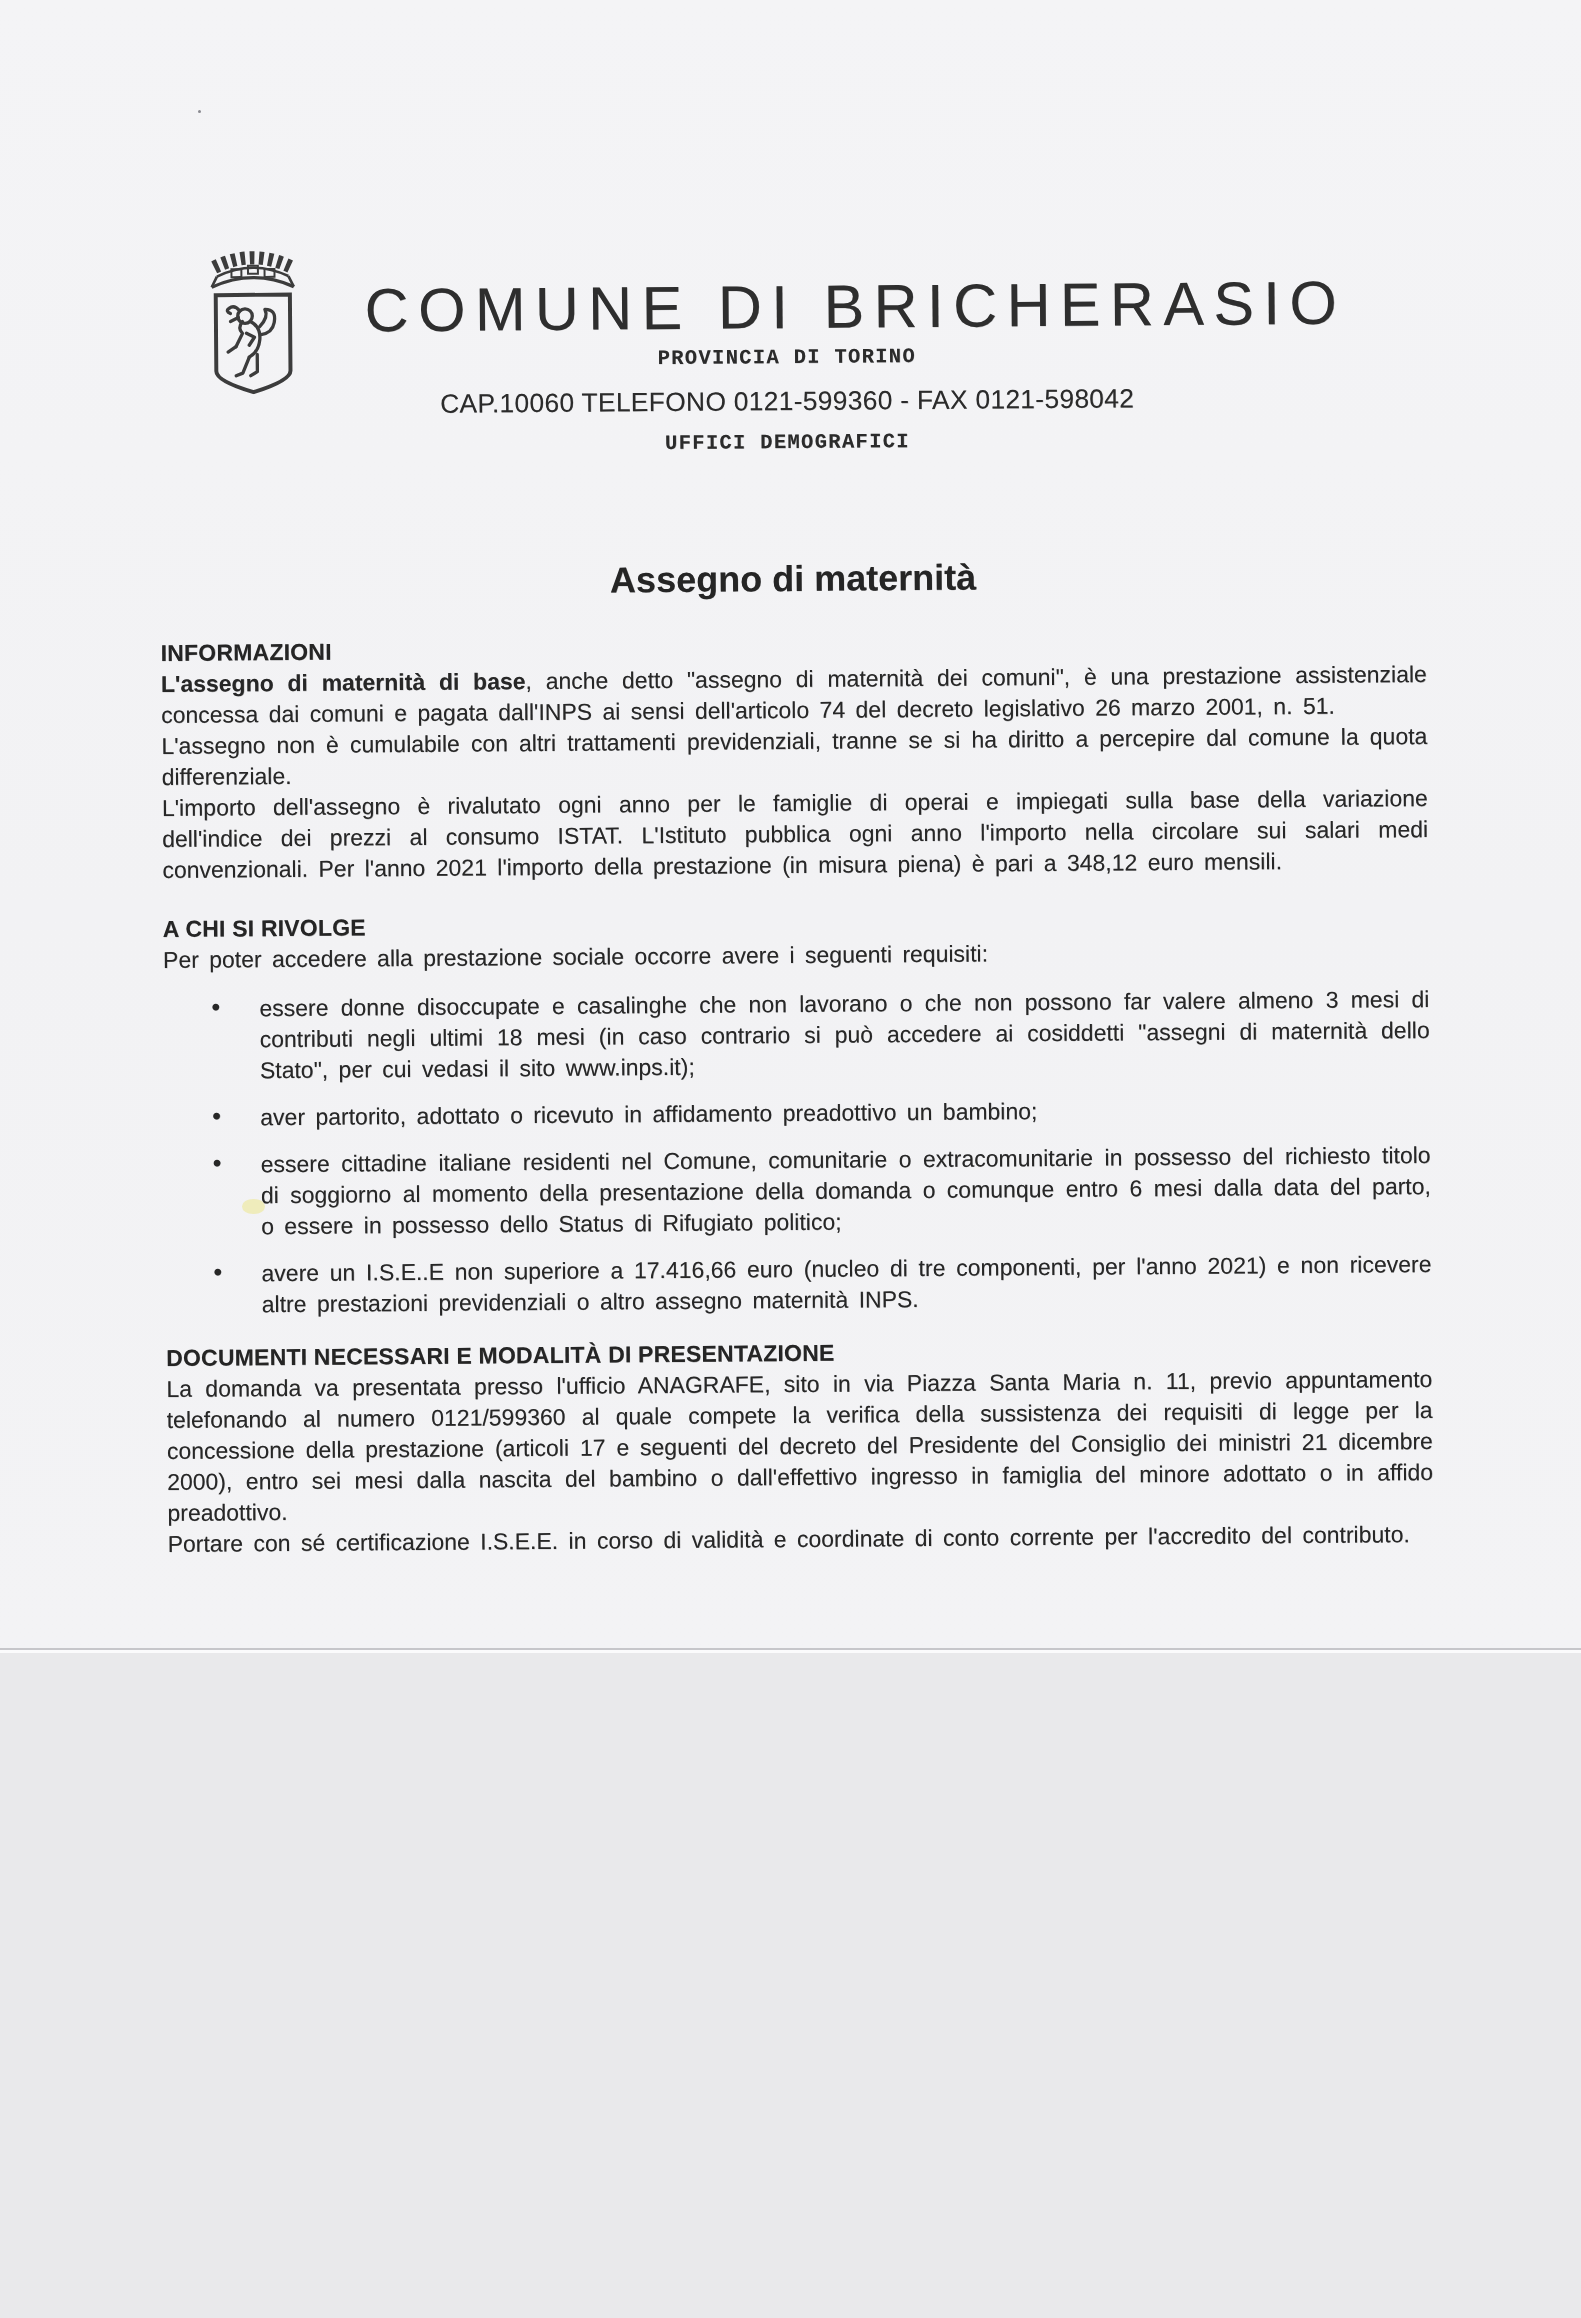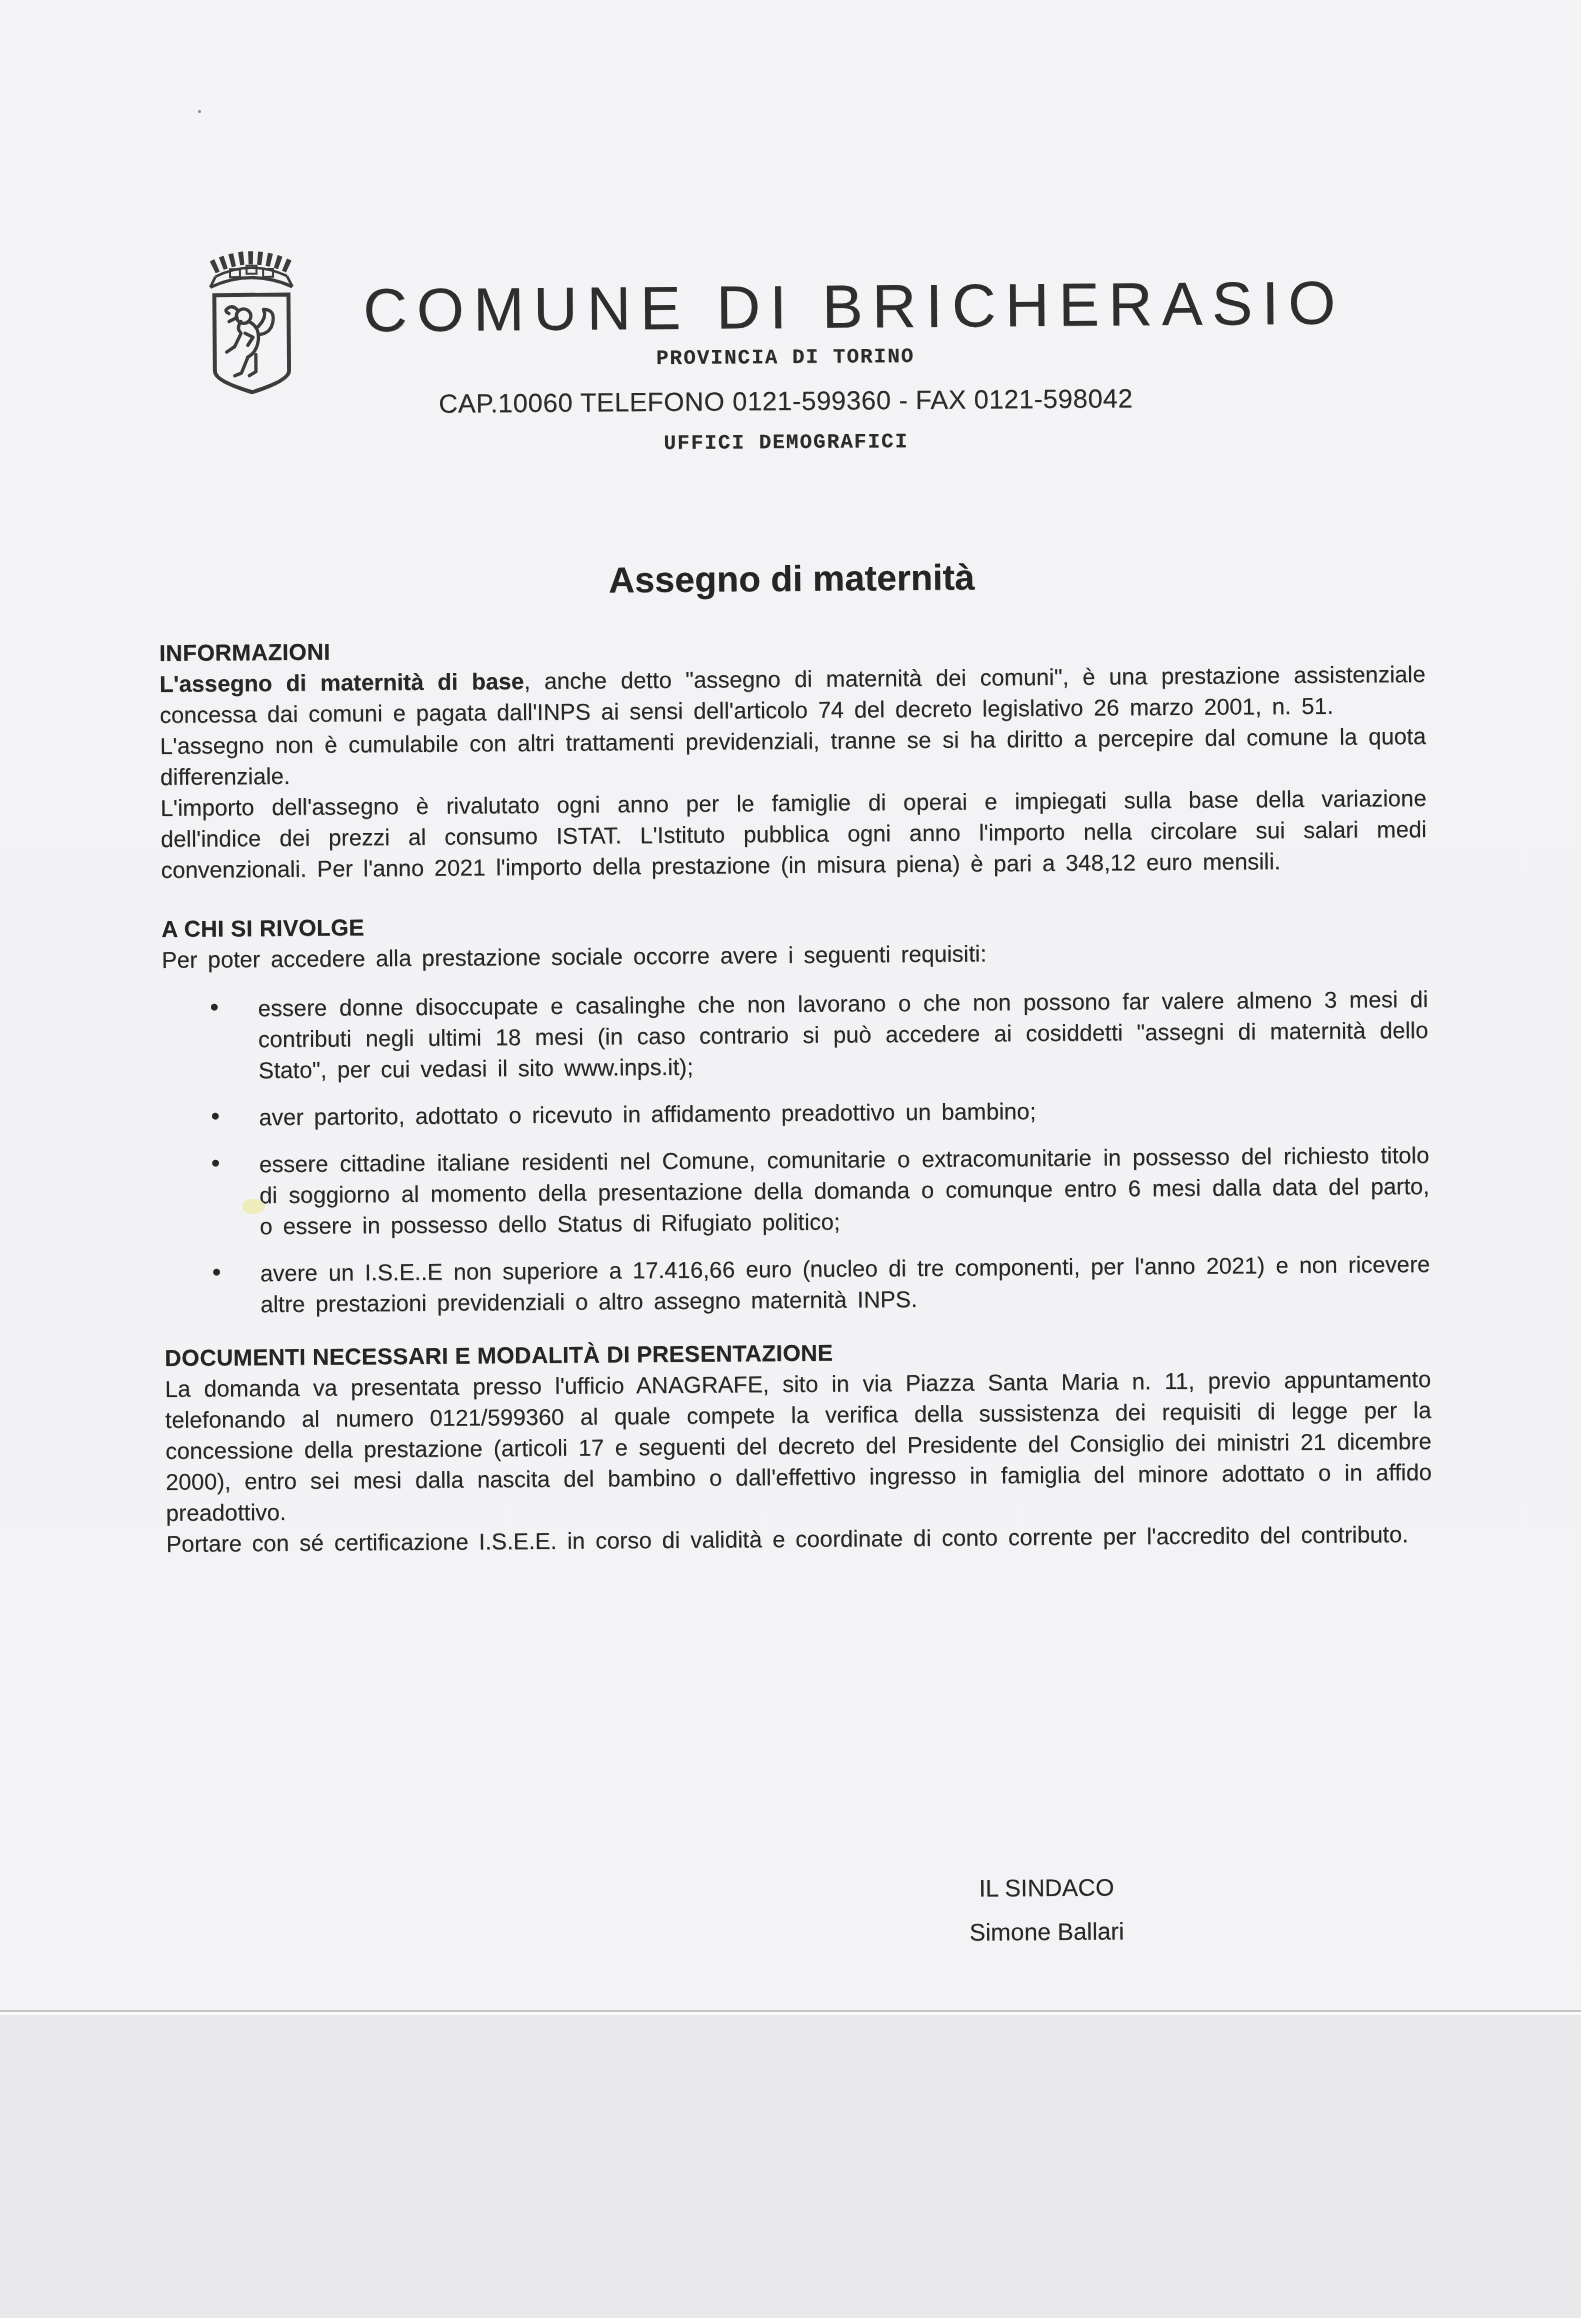--- a/index.html
+++ b/index.html
@@ -1,19 +1,19 @@
 <!DOCTYPE html>
 <html style="font-size:10.6px"><head>
 <meta charset="utf-8">
 <style>
   html, body { margin: 0; padding: 0; background: #e9e9eb; }
   .page {
     position: relative;
     width: 1581px;
-    height: 2015px;
+    height: 1653px;
     background: linear-gradient(180deg, #f4f4f6 0%, #f2f2f4 55%, #f3f3f5 100%);
     overflow: hidden;
     font-family: "Liberation Sans", sans-serif;
     color: #272727;
   }
   .tilt {
     position: absolute;
     inset: 0;
     transform: rotate(-0.45deg);
     transform-origin: 50% 50%;

